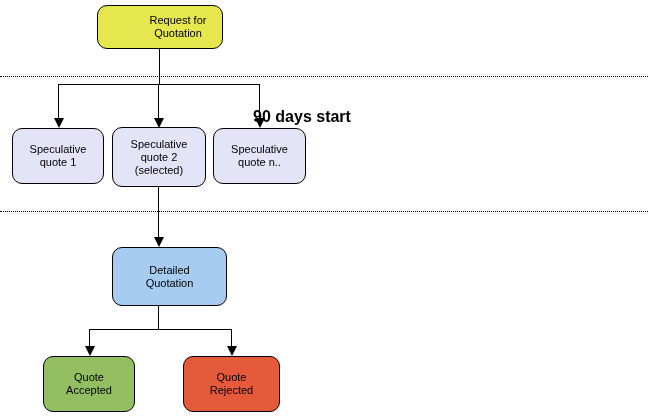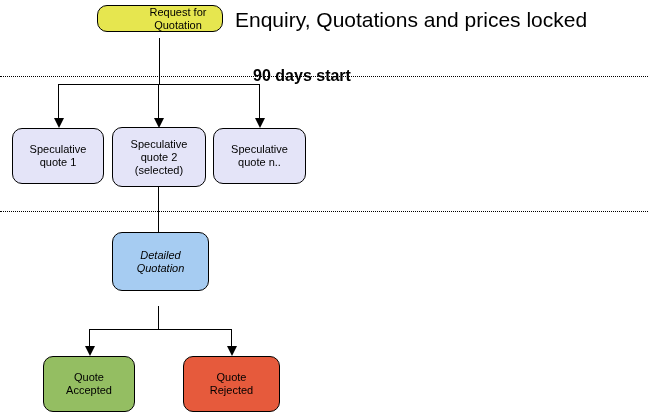--- a/index.html
+++ b/index.html
@@ -6,41 +6,41 @@
   #canvas{
     position:relative;width:648px;height:416px;background:#ffffff;overflow:hidden;
     font-family:"Liberation Sans", sans-serif;color:#000;
   }
   
   .node{
     position:absolute;box-sizing:border-box;border:1px solid #000;border-radius:10px;
     display:flex;align-items:center;justify-content:center;text-align:center;
     font-size:11px;line-height:13px;white-space:pre-line;
   }
-  .n-request {left:97px; top:5px;  width:126px;height:27px;padding-left:36px;}
+  .n-request {left:97px; top:5px;  width:126px;height:44px;padding-left:36px;}
   .n-spec1   {left:12px; top:128px;width:92px; height:56px;}
   .n-spec2   {left:112px;top:127px;width:94px; height:60px;}
   .n-specn   {left:213px;top:128px;width:93px; height:56px;}
-  .n-detailed{left:112px;top:232px;width:97px; height:59px;font-style:italic;}
+  .n-detailed{left:112px;top:247px;width:115px; height:59px;}
   .n-accepted{left:43px; top:356px;width:92px; height:56px;}
   .n-rejected{left:183px;top:356px;width:97px; height:56px;}
   
   .vline,.hline{position:absolute;background:#000;}
   .vline{width:1px;}
   .hline{height:1px;}
   .arrow{
     position:absolute;width:0;height:0;
     border-left:5px solid transparent;border-right:5px solid transparent;
     border-top:10px solid #000;
   }
   
   .dotted{position:absolute;left:0;width:648px;height:0;border-top:1px dotted #000;}
   .divider-label{
     position:absolute;transform:translateX(-50%);
-    font-size:16px;font-weight:bold;white-space:nowrap;
+    font-size:16px;font-weight:bold;white-space:nowrap;margin-top:41px;
   }
   
   .annotation{
     position:absolute;font-size:21px;line-height:27px;white-space:pre-line;
   }
 </style>
 </head>
 <body>
 
 <div id="canvas">
@@ -78,15 +78,14 @@
 quote n..</div>
   <div class="node n-detailed" style="background-color: rgb(166, 204, 242);">Detailed
 Quotation</div>
   <div class="node n-accepted" style="background-color: rgb(148, 190, 98);">Quote
 Accepted</div>
   <div class="node n-rejected" style="background-color: rgb(230, 90, 60);">Quote
 Rejected</div>
 
   <div class="divider-label" style="left:302px;top:67px">90 days start</div>
 
-  <div class="annotation" style="left:235px;top:6px">Enquiry, Quotations and prices locked</div>
 
 </div>
 
 </body></html>

